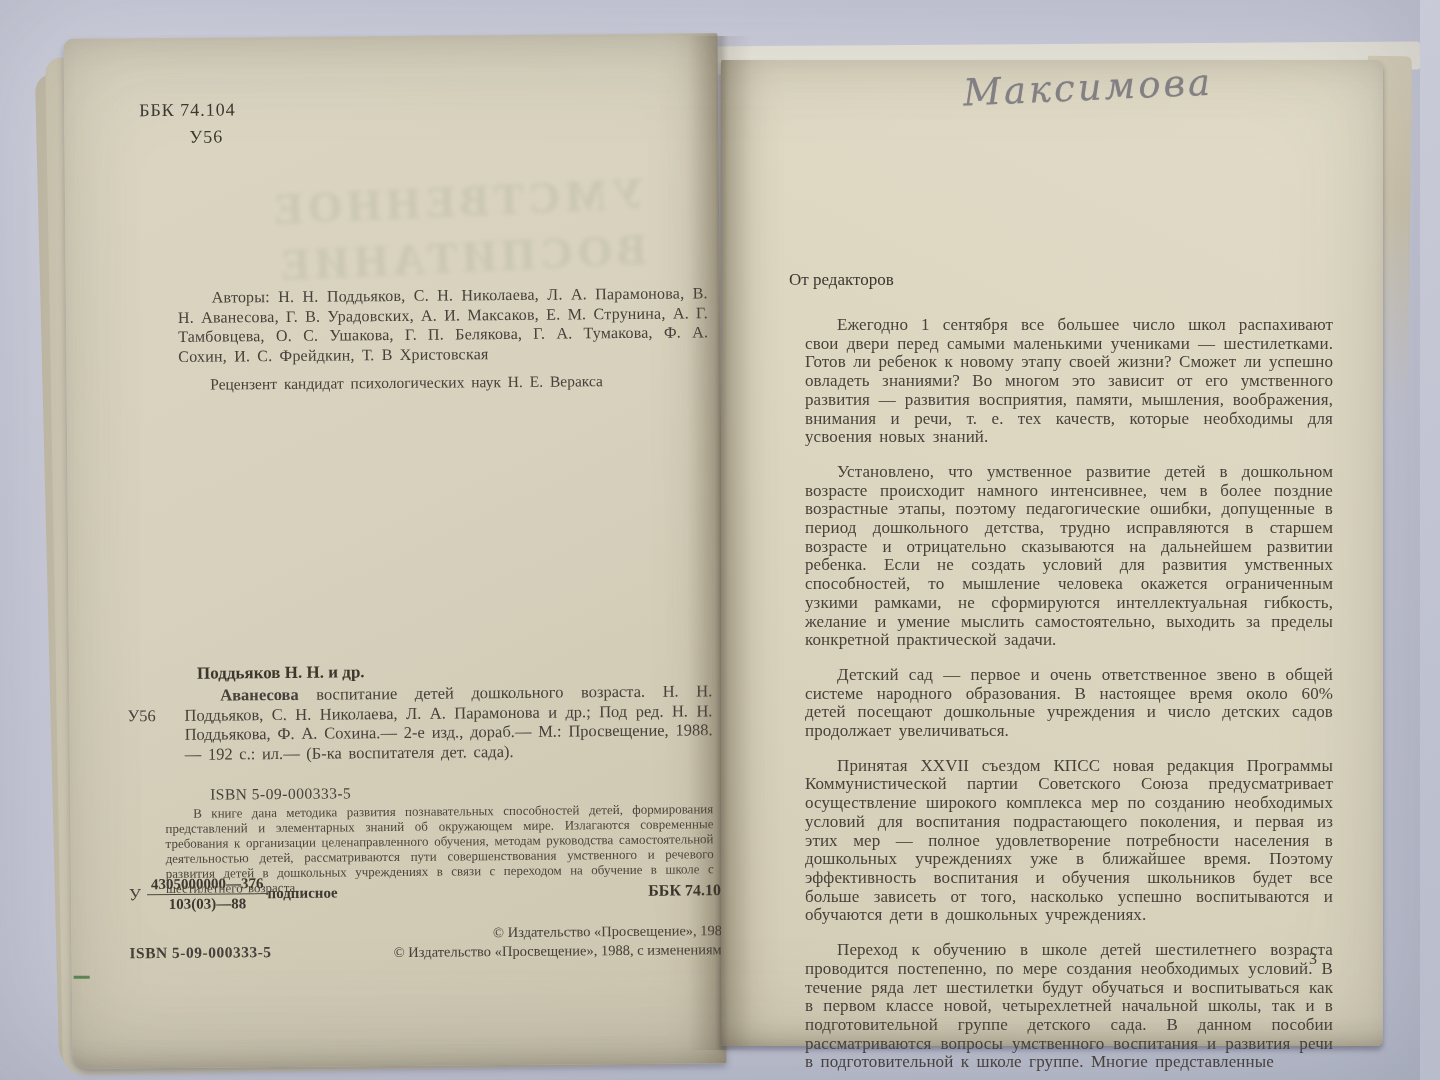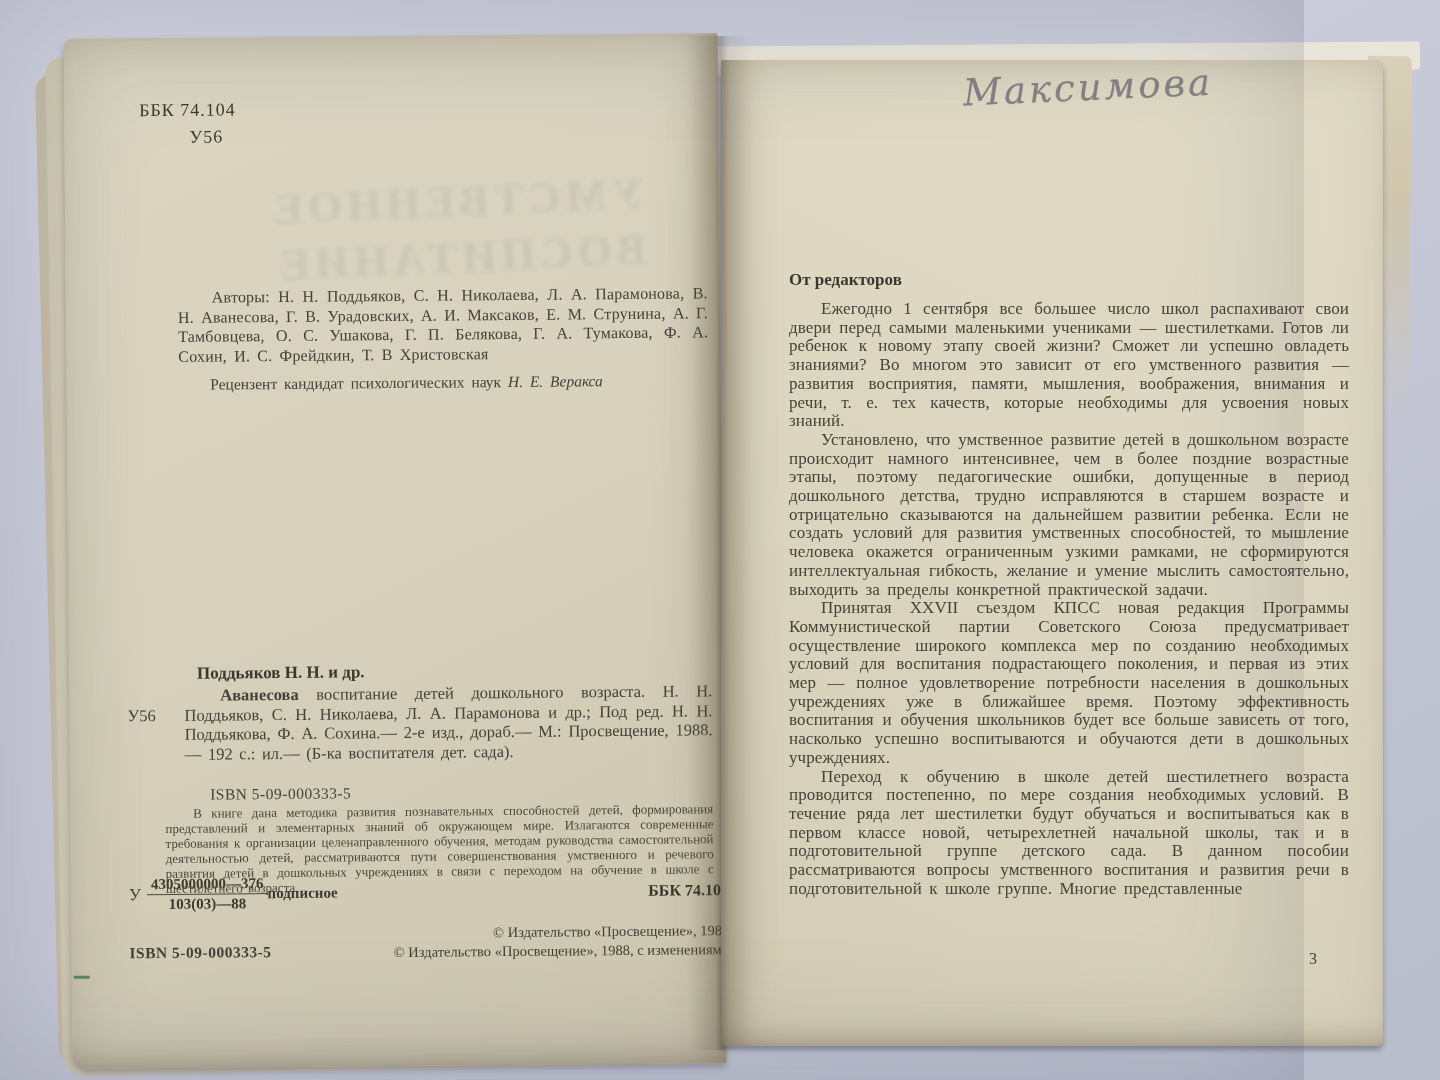--- a/index.html
+++ b/index.html
@@ -1,21 +1,21 @@
 <!DOCTYPE html>
 <html><head>
 <meta charset="utf-8">
 <style>
   html,body{margin:0;padding:0;}
   body{
     width:1440px;height:1080px;overflow:hidden;
     background:linear-gradient(150deg,#d2d3e0 0%,#c9cad8 45%,#b8bccb 100%);
     font-family:"Liberation Serif","DejaVu Serif",serif;
   }
-  .photo{position:relative;width:1304px;height:1080px;}
+  .photo{position:relative;width:1420px;height:1080px;}
   .photo::after{content:"";position:absolute;inset:0;pointer-events:none;
     box-shadow:inset 0 0 140px rgba(70,72,95,.22);}
 
   
   .sheet1{position:absolute;left:54px;top:52px;width:662px;height:1018px;
     background:#cfc8b2;border-radius:16px 4px 4px 22px;transform:rotate(-1deg);}
   .sheet2{position:absolute;left:47px;top:66px;width:660px;height:998px;
     background:#c4bda7;border-radius:18px 4px 4px 26px;transform:rotate(-1.4deg);}
   .endpaper-top{position:absolute;left:712px;top:44px;width:708px;height:28px;
     background:#e8e5da;border-radius:3px;transform:rotate(-.4deg);}
@@ -55,21 +55,21 @@
     transform:scaleX(-1) rotate(2deg);opacity:.11;filter:blur(2px);
     font-weight:bold;font-size:44px;line-height:56px;text-align:center;
     color:#5d6e5d;letter-spacing:5px;}
 
   .authors{position:absolute;left:112px;top:250px;width:530px;
     font-size:16px;line-height:19.5px;text-align:justify;text-indent:34px;
     word-spacing:3px;letter-spacing:.2px;}
 
   .reviewer{position:absolute;left:100px;top:338px;width:480px;text-align:center;
     font-size:15.5px;word-spacing:3px;}
-  .reviewer .name{font-style:italic;}
+  .reviewer .name{}
 
   .bib-head{position:absolute;left:128px;top:626px;font-size:17px;font-weight:bold;color:#3c372e;}
   .bib-entry{position:absolute;left:115px;top:648px;width:528px;
     font-size:16.5px;line-height:19.5px;text-align:justify;text-indent:36px;
     word-spacing:2.5px;}
   .bib-entry .idx{position:absolute;left:-57px;top:19.5px;font-size:16.5px;text-indent:0;}
   .bib-isbn{position:absolute;left:140px;top:748px;font-size:15.5px;letter-spacing:.5px;}
 
   .annotation{position:absolute;left:95px;top:768px;width:548px;
     font-size:13px;line-height:15px;text-align:justify;text-indent:28px;
@@ -90,26 +90,26 @@
   .copyright{text-align:right;font-size:14.5px;line-height:19px;white-space:nowrap;}
 
   .green-mark{position:absolute;left:2px;top:937px;width:16px;height:3px;background:#4a7d46;opacity:.85;}
 
   
   .handwriting{position:absolute;left:242px;top:6px;
     font-family:"DejaVu Serif",serif;font-style:italic;font-weight:normal;
     font-size:37px;color:#76747b;letter-spacing:3px;
     transform:rotate(-2.5deg);opacity:.85;text-shadow:0 0 1px rgba(118,116,123,.5);}
 
-  .editors-heading{position:absolute;left:68px;top:210px;font-size:17px;font-weight:bold;color:#3c372e;}
+  .editors-heading{position:absolute;left:68px;top:210px;font-size:17px;font-weight:normal;color:#3c372e;}
 
   .body-text{position:absolute;left:68px;top:240px;width:560px;
     font-size:17px;line-height:18.7px;text-align:justify;
     word-spacing:3px;letter-spacing:.1px;color:#47423a;}
-  .body-text p{margin:0;text-indent:32px;}
+  .body-text p{margin:16px;text-indent:32px;}
 
   .page-number{position:absolute;left:588px;top:890px;font-size:16px;}
 </style>
 </head>
 <body>
 
 <div class="photo">
 
   <div class="sheet2"></div>
   <div class="sheet1"></div>
@@ -169,20 +169,21 @@
 
   <div class="page page-right">
 
     <div class="handwriting">Максимова</div>
 
     <div class="editors-heading">От редакторов</div>
 
     <div class="body-text">
       <p>Ежегодно 1 сентября все большее число школ распахивают свои двери перед самыми маленькими учениками — шестилетками. Готов ли ребенок к новому этапу своей жизни? Сможет ли успешно овладеть знаниями? Во многом это зависит от его умственного развития — развития восприятия, памяти, мышления, воображения, внимания и речи, т. е. тех качеств, которые необходимы для усвоения новых знаний.</p>
       <p>Установлено, что умственное развитие детей в дошкольном возрасте происходит намного интенсивнее, чем в более поздние возрастные этапы, поэтому педагогические ошибки, допущенные в период дошкольного детства, трудно исправляются в старшем возрасте и отрицательно сказываются на дальнейшем развитии ребенка. Если не создать условий для развития умственных способностей, то мышление человека окажется ограниченным узкими рамками, не сформируются интеллектуальная гибкость, желание и умение мыслить самостоятельно, выходить за пределы конкретной практической задачи.</p>
+      <p>Детский сад — первое и очень ответственное звено в общей системе народного образования. В настоящее время около 60% детей посещают дошкольные учреждения и число детских садов продолжает увеличиваться.</p>
       <p>Принятая XXVII съездом КПСС новая редакция Программы Коммунистической партии Советского Союза предусматривает осуществление широкого комплекса мер по созданию необходимых условий для воспитания подрастающего поколения, и первая из этих мер — полное удовлетворение потребности населения в дошкольных учреждениях уже в ближайшее время. Поэтому эффективность воспитания и обучения школьников будет все больше зависеть от того, насколько успешно воспитываются и обучаются дети в дошкольных учреждениях.</p>
       <p>Переход к обучению в школе детей шестилетнего возраста проводится постепенно, по мере создания необходимых условий. В течение ряда лет шестилетки будут обучаться и воспитываться как в первом классе новой, четырехлетней начальной школы, так и в подготовительной группе детского сада. В данном пособии рассматриваются вопросы умственного воспитания и развития речи в подготовительной к школе группе. Многие представленные</p>
     </div>
 
     <div class="page-number">3</div>
   </div>
 
   <div class="gutter"></div>
 
 </div>

